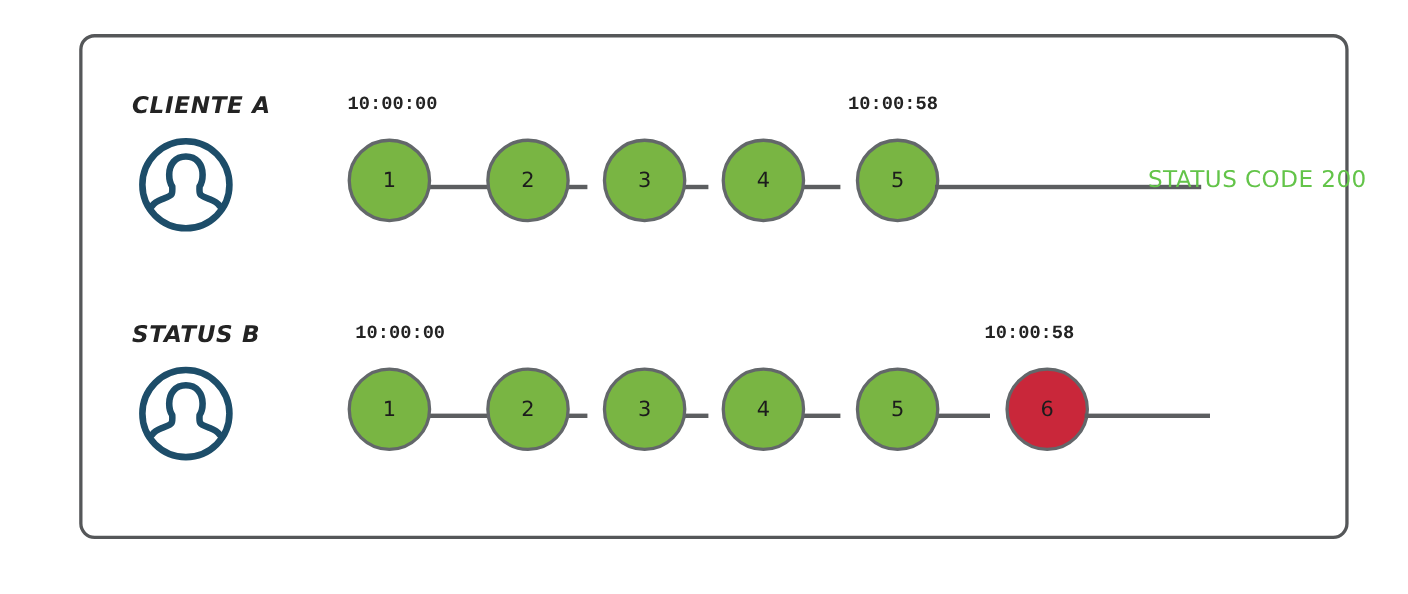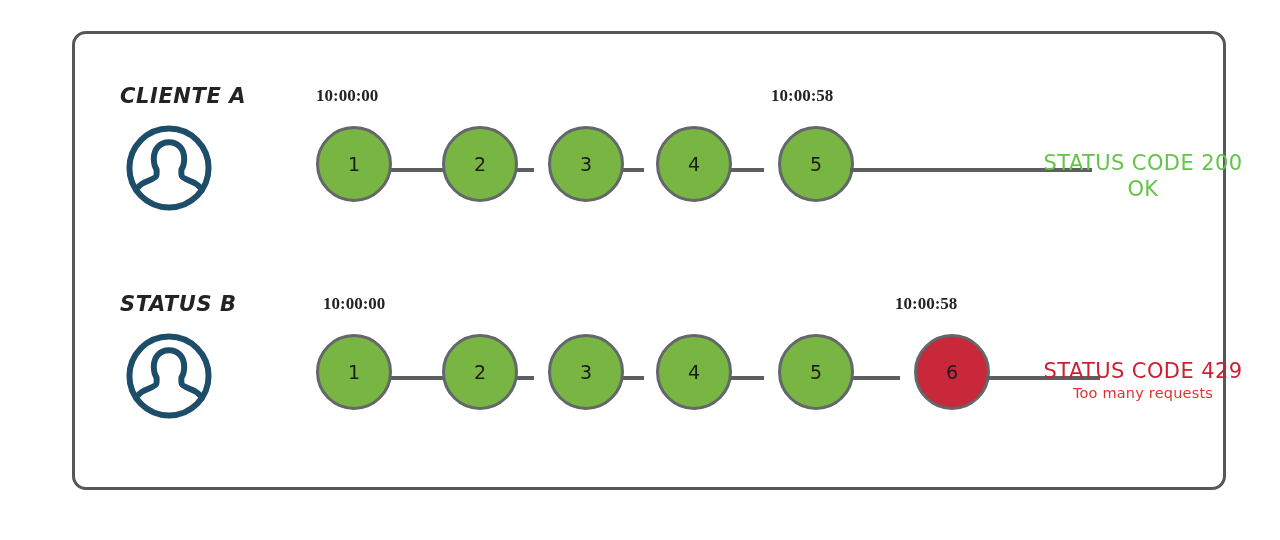--- a/index.html
+++ b/index.html
@@ -59,21 +59,21 @@
     top: 38px;
     width: 92px;
     height: 92px;
   }
   .avatar svg { display: block; width: 92px; height: 92px; }
 
   
   .timestamp {
     position: absolute;
     top: 2px;
-    font-family: Liberation Serif, serif;
+    font-family: Liberation Mono, monospace;
     font-size: 17px;
     font-weight: bold;
     color: #232323;
     white-space: nowrap;
   }
 
   
   .chain {
     position: absolute;
     top: 42px;
@@ -178,21 +178,20 @@
         <div class="node ok" style="left:126px;">2</div>
         <div class="node ok" style="left:232px;">3</div>
         <div class="node ok" style="left:340px;">4</div>
         <div class="node ok" style="left:462px;">5</div>
 
         <div class="tail" style="left:534px; width:242px;"></div>
       </div>
 
       <div class="status status-ok" style="left:952px; top:66px; width:232px;">
         <span class="l1">STATUS CODE 200</span>
-        <span class="l1">OK</span>
       </div>
     </div>
 
     <div class="row row-b">
       <div class="client-label">STATUS B</div>
 
       <div class="avatar">
         <svg viewBox="0 0 100 100" xmlns="http://www.w3.org/2000/svg">
           <circle cx="50" cy="50" r="43" fill="none" stroke="#1d4d69" stroke-width="6.5"></circle>
           <path d="M50 22
@@ -223,20 +222,16 @@
         <div class="node ok" style="left:0px;">1</div>
         <div class="node ok" style="left:126px;">2</div>
         <div class="node ok" style="left:232px;">3</div>
         <div class="node ok" style="left:340px;">4</div>
         <div class="node ok" style="left:462px;">5</div>
         <div class="node err" style="left:598px;">6</div>
 
         <div class="tail" style="left:670px; width:114px;"></div>
       </div>
 
-      <div class="status status-err" style="left:950px; top:66px; width:236px;">
-        <span class="l1">STATUS CODE 429</span>
-        <span class="l2">Too many requests</span>
-      </div>
     </div>
 
   </div>
 </div>
 
 </body></html>

